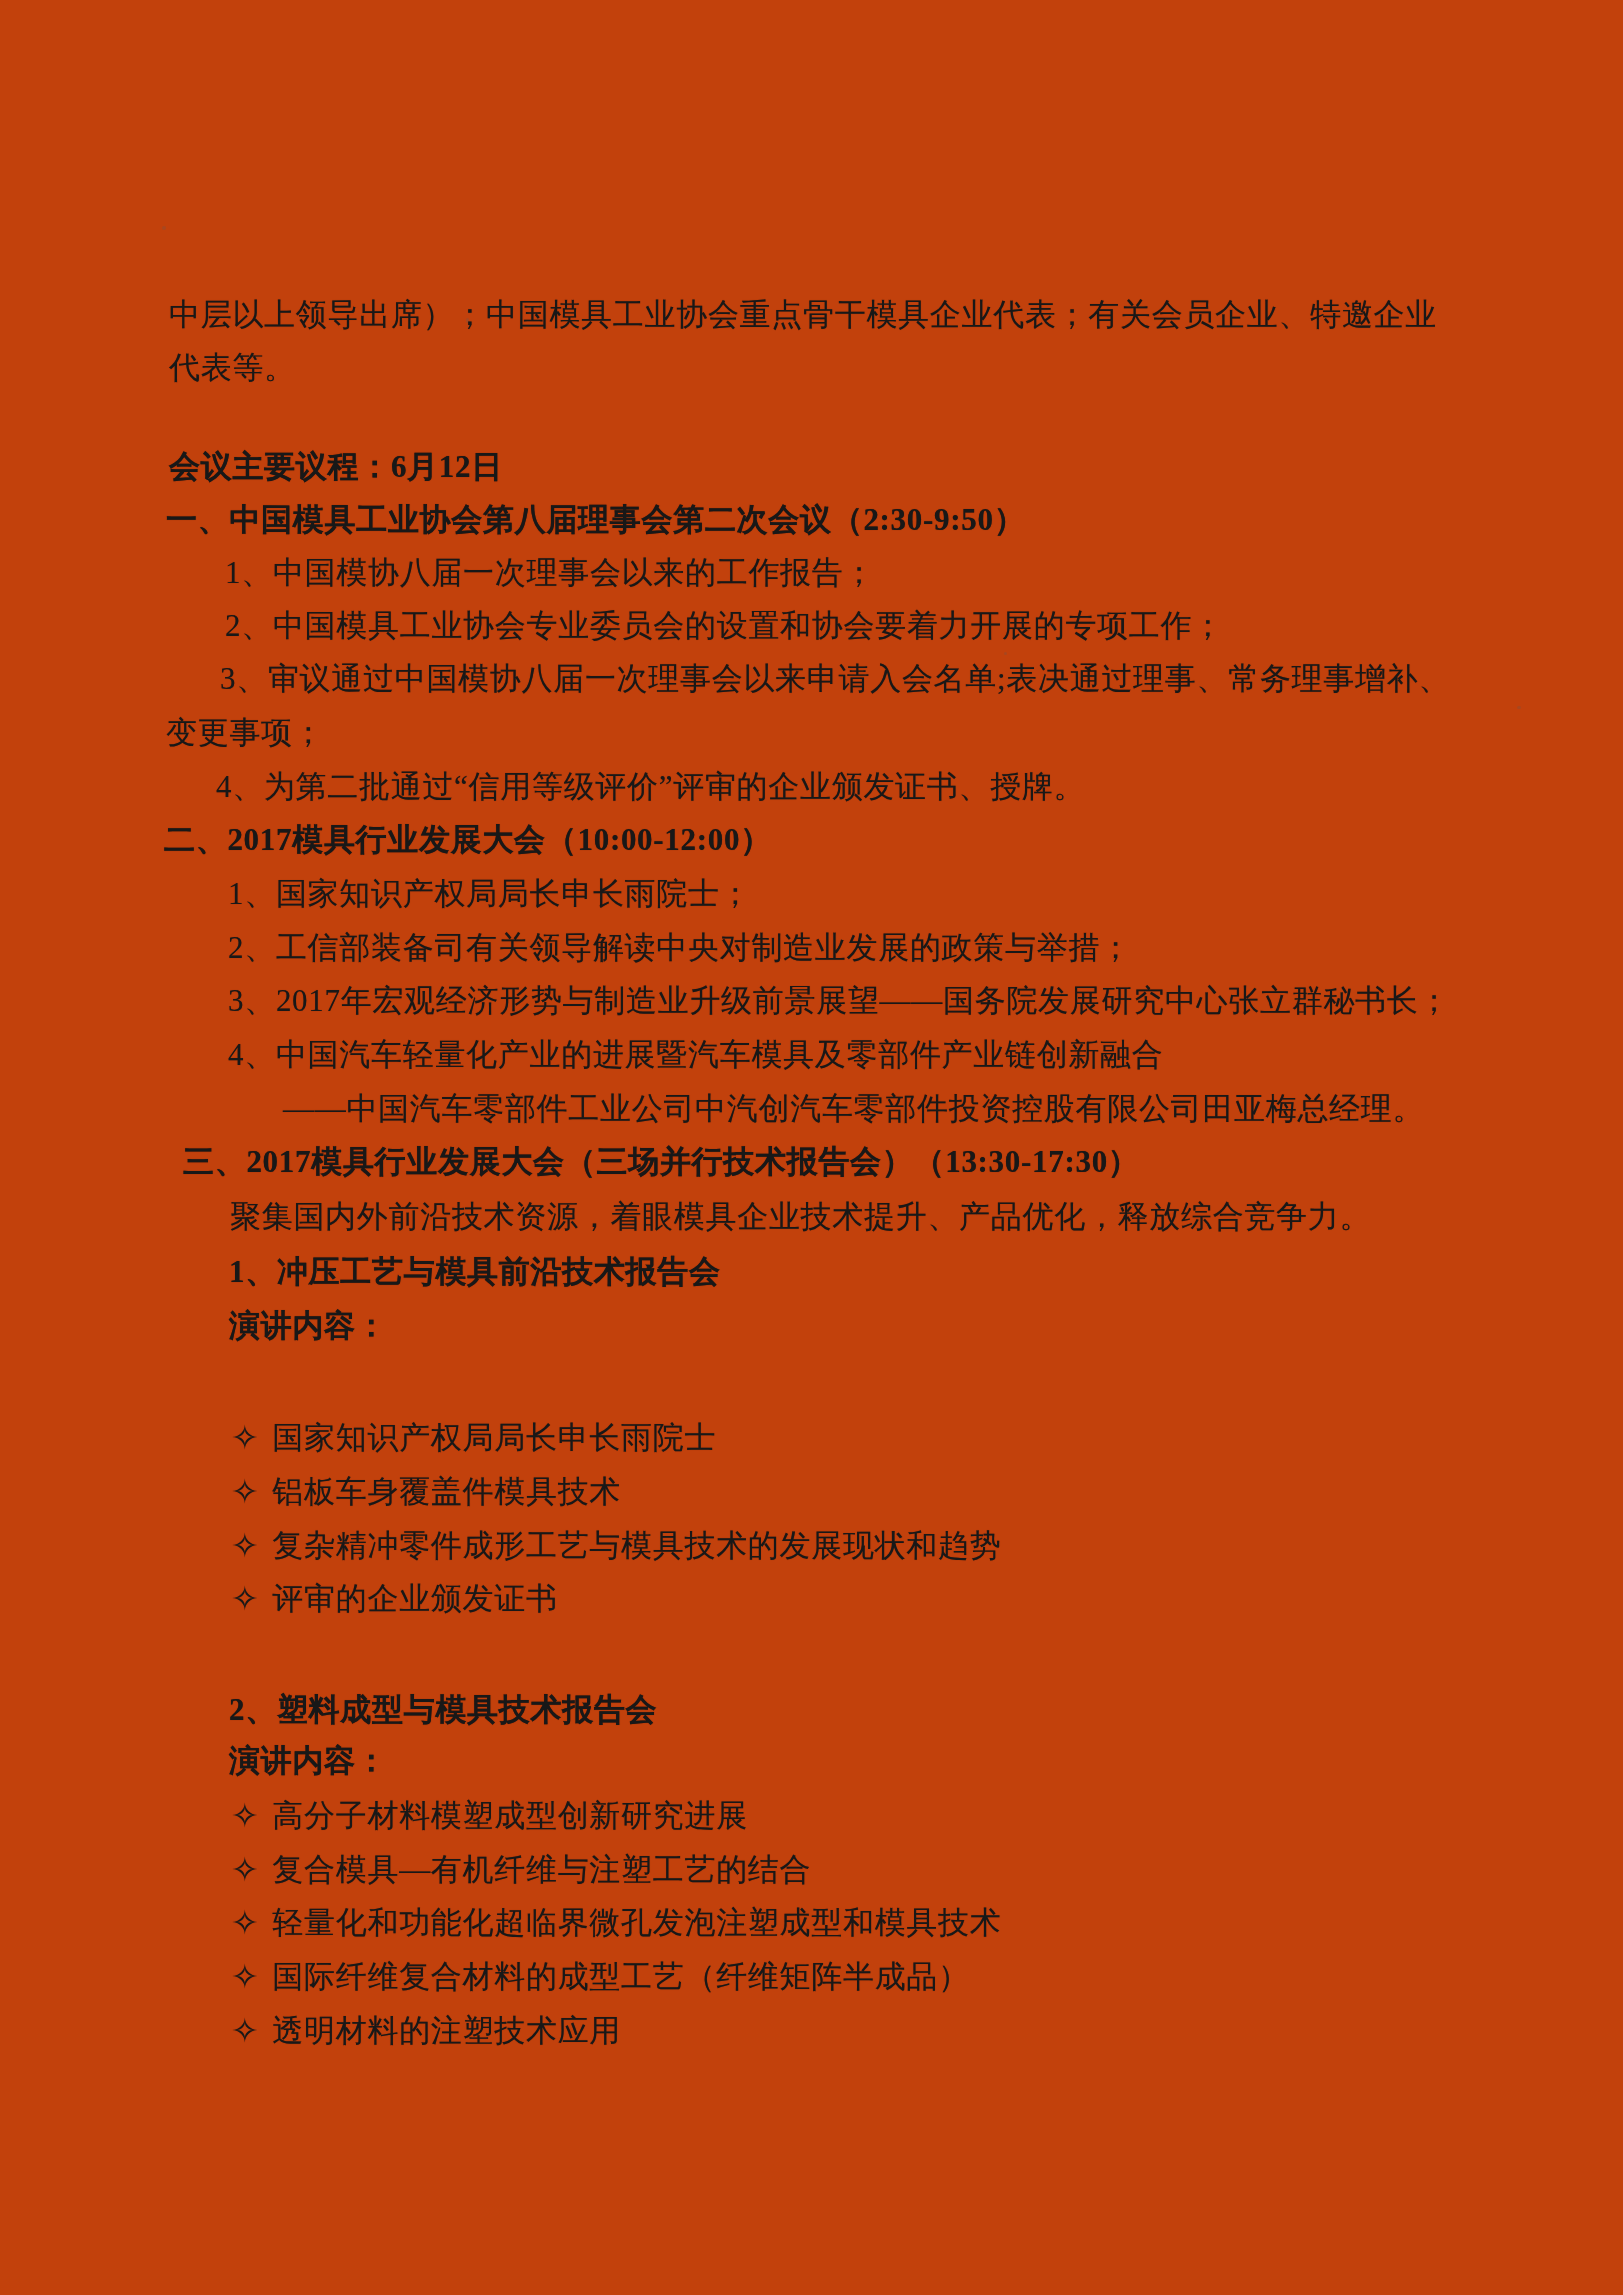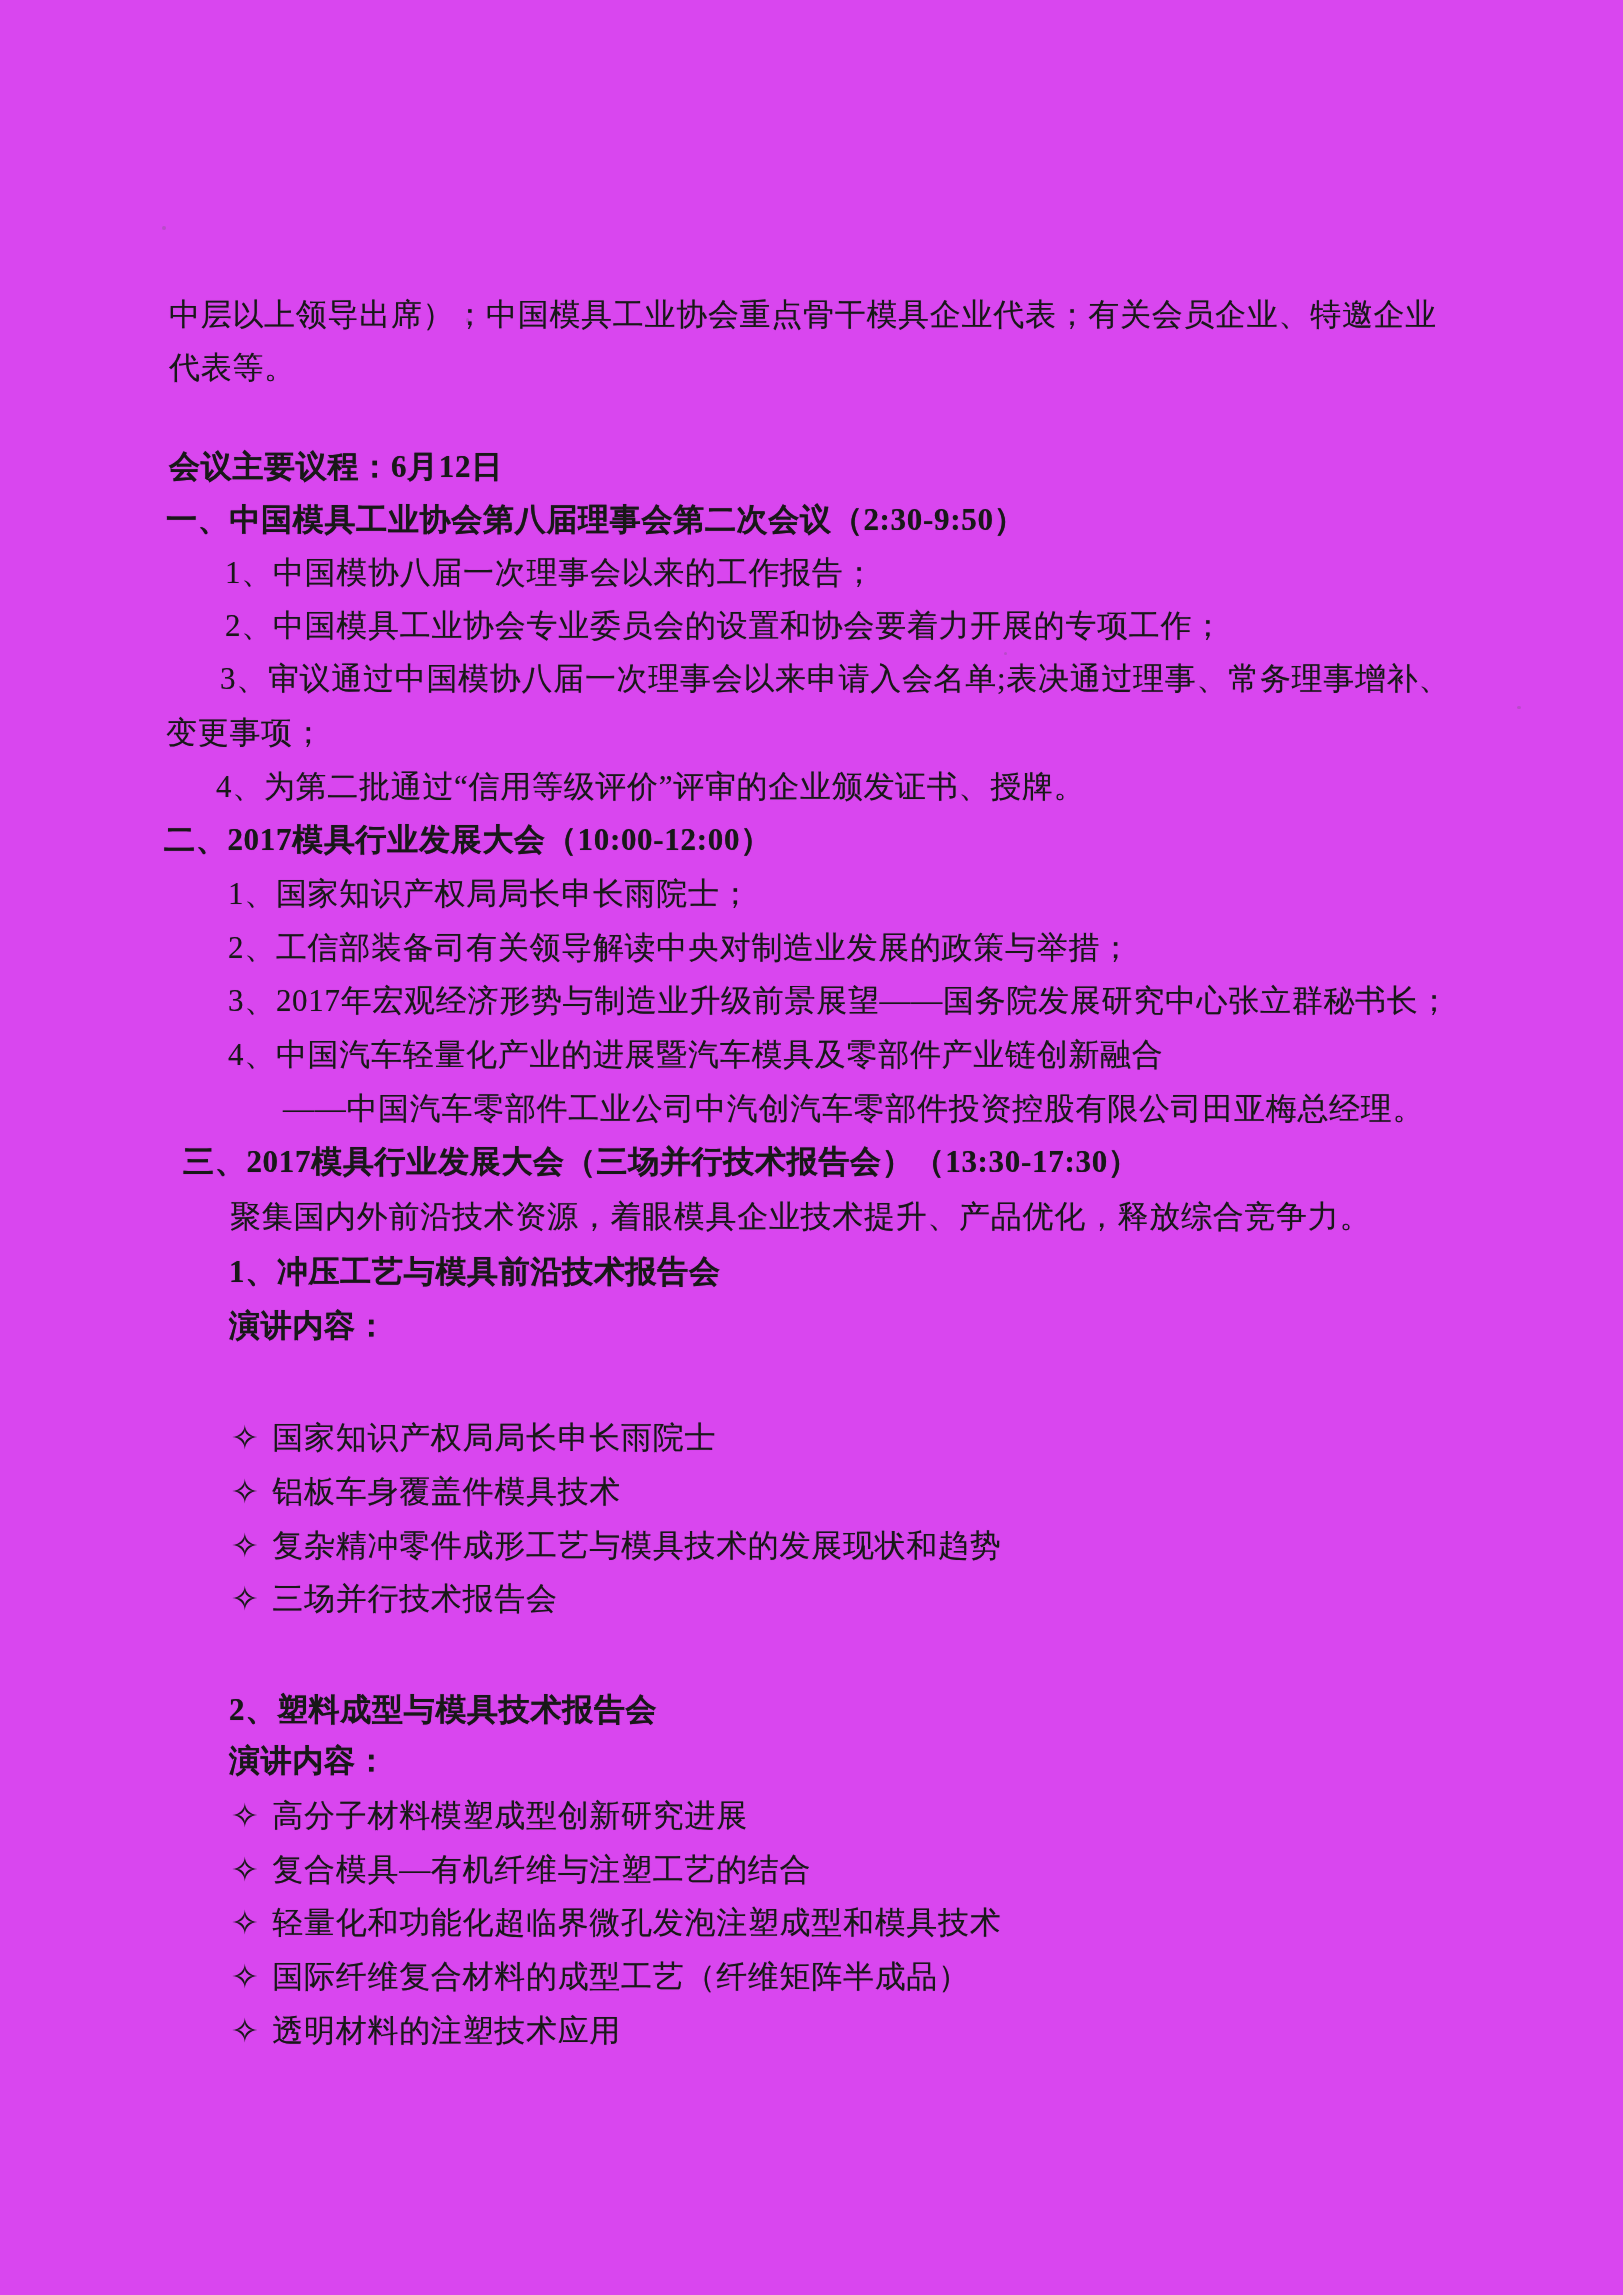--- a/index.html
+++ b/index.html
@@ -5,21 +5,21 @@
   html,body{margin:0;padding:0;}
   body{
     width:1623px;height:2295px;
     background:#f2f2f0;
     font-family:"Liberation Serif","DejaVu Serif",serif;
     overflow:hidden;
   }
   .page{
     position:relative;
     width:1623px;height:2295px;
-    background:#d946ef;
+    background:#c2410c;
     color:#151515;
   }
   .line{
     position:absolute;
     white-space:nowrap;
     font-size:31px;
     line-height:34px;
     letter-spacing:0.7px;
     color:#181818;
     text-shadow:0 0 0.7px rgba(20,20,20,.45);
@@ -65,21 +65,21 @@
     <div class="line" style="left: 228px; top: 984px;">3、2017年宏观经济形势与制造业升级前景展望——国务院发展研究中心张立群秘书长；</div>
     <div class="line" style="left: 228px; top: 1038px;">4、中国汽车轻量化产业的进展暨汽车模具及零部件产业链创新融合</div>
     <div class="line" style="left: 283px; top: 1092px;">——中国汽车零部件工业公司中汽创汽车零部件投资控股有限公司田亚梅总经理。</div>
     <div class="line bold" style="left: 183px; top: 1145px;">三、2017模具行业发展大会（三场并行技术报告会）（13:30-17:30）</div>
     <div class="line" style="left: 230px; top: 1200px;">聚集国内外前沿技术资源，着眼模具企业技术提升、产品优化，释放综合竞争力。</div>
     <div class="line bold" style="left: 229px; top: 1255px;">1、冲压工艺与模具前沿技术报告会</div>
     <div class="line bold" style="left: 229px; top: 1309px;">演讲内容：</div>
     <div class="line" style="left: 231px; top: 1420px;"><span class="bullet">✧</span><span>国家知识产权局局长申长雨院士</span></div>
     <div class="line" style="left: 231px; top: 1474px;"><span class="bullet">✧</span><span>铝板车身覆盖件模具技术</span></div>
     <div class="line" style="left: 231px; top: 1528px;"><span class="bullet">✧</span><span>复杂精冲零件成形工艺与模具技术的发展现状和趋势</span></div>
-    <div class="line" style="left: 231px; top: 1581px;"><span class="bullet">✧</span><span>三场并行技术报告会</span></div>
+    <div class="line" style="left: 231px; top: 1581px;"><span class="bullet">✧</span><span>评审的企业颁发证书</span></div>
     <div class="line bold" style="left: 229px; top: 1693px;">2、塑料成型与模具技术报告会</div>
     <div class="line bold" style="left: 229px; top: 1744px;">演讲内容：</div>
     <div class="line" style="left: 231px; top: 1798px;"><span class="bullet">✧</span><span>高分子材料模塑成型创新研究进展</span></div>
     <div class="line" style="left: 231px; top: 1852px;"><span class="bullet">✧</span><span>复合模具—有机纤维与注塑工艺的结合</span></div>
     <div class="line" style="left: 231px; top: 1905px;"><span class="bullet">✧</span><span>轻量化和功能化超临界微孔发泡注塑成型和模具技术</span></div>
     <div class="line" style="left: 231px; top: 1959px;"><span class="bullet">✧</span><span>国际纤维复合材料的成型工艺（纤维矩阵半成品）</span></div>
     <div class="line" style="left: 231px; top: 2013px;"><span class="bullet">✧</span><span>透明材料的注塑技术应用</span></div>
   </div>
 
 

